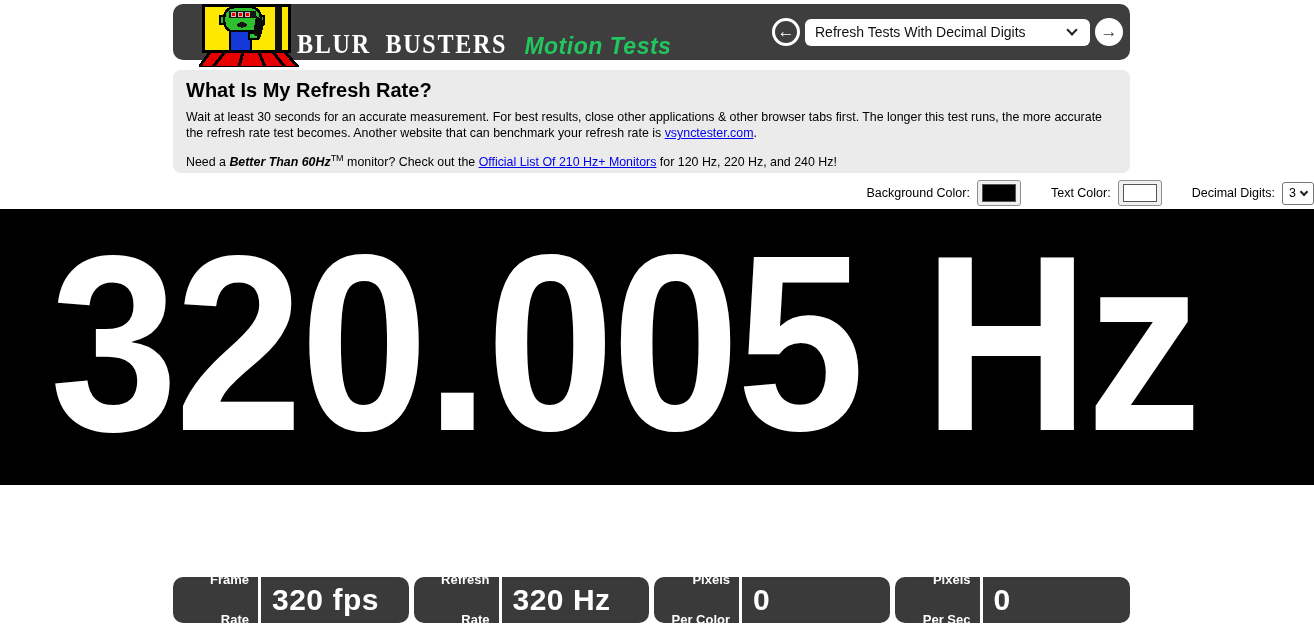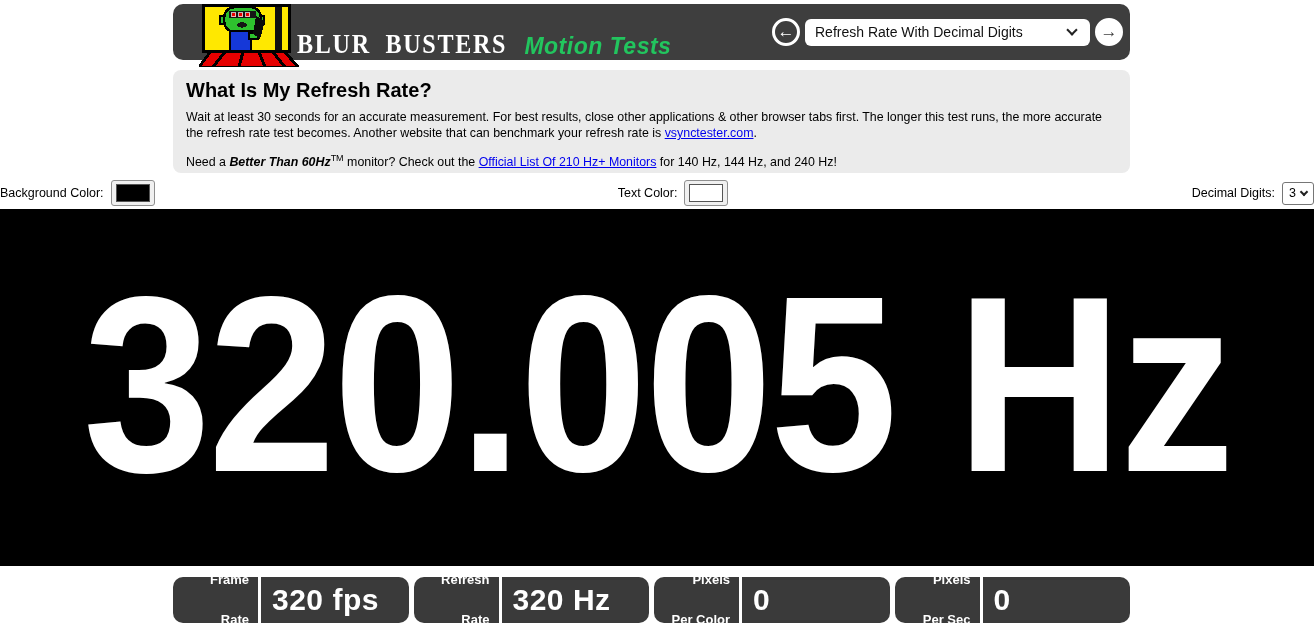--- a/index.html
+++ b/index.html
@@ -37,35 +37,35 @@
   .info-title { font-size: 20px; font-weight: bold; margin-bottom: 7px; }
   .info-p { font-size: 12.4px; line-height: 16px; }
   .info-p.p1 { margin-bottom: 5px; }
   .info-p.p2 { margin-bottom: 9px; }
   .info-p a { color: #0000ee; text-decoration: underline; cursor: pointer; }
   .promo-bold { font-weight: bold; font-style: italic; }
   sup { font-size: 9px; }
 
   
   .controls-bar { position: absolute; left: 0; top: 178px; width: 1314px; height: 30px;
-                  display: flex; justify-content: space-between; align-items: center; font-size: 12.5px;
+                  display: flex; justify-content: flex-end; align-items: center; font-size: 12.5px;
                   color: #000; }
   .ctl-group { display: flex; align-items: center; gap: 7px; }
   .ctl-gap { width: 30px; }
   .swatch { width: 44px; height: 26px; background: #f0f0f0; border: 1px solid #8f8f8f;
             border-radius: 3px; padding: 3px 4px; cursor: pointer; }
   .swatch-inner { width: 100%; height: 100%; border: 1px solid #555; }
   .dd-select { min-width: 30px; height: 23px; border: 1px solid #767676; border-radius: 3px;
                background: #fff; display: flex; align-items: center; gap: 5px;
                padding: 0 5px 0 6px; font-size: 12.5px; cursor: pointer; }
   .dd-select .chev { width: 6px; height: 6px; margin: -3px 1px 0 0; }
 
   
-  .screen { position: absolute; left: 0; top: 209px; width: 1314px; height: 357px;
-            background: #000; display: flex; align-items: center; justify-content: center;
+  .screen { position: absolute; left: 0; top: 209px; width: 1314px; height: 276px;
+            background: #000; display: flex; align-items: center; justify-content: flex-start;
             overflow: hidden; }
   .readout { color: #fff; font-weight: bold; font-size: 250px; line-height: 1;
              white-space: nowrap; transform: scaleX(0.92); letter-spacing: -3px;
              padding-bottom: 6px; }
 
   
   .stats-bar { position: absolute; left: 173px; top: 577px; width: 957px; height: 46px;
                display: flex; gap: 5px; }
   .stat { flex: 1; background: #3a3a3a; border-radius: 10px; display: flex; overflow: hidden; }
   .stat-label { width: 85px; display: flex; flex-direction: column; justify-content: center;
@@ -100,33 +100,33 @@
     </svg>
     <div class="brand">
       <span class="brand-serif">BLUR BUSTERS</span>
       <span class="brand-italic">Motion Tests</span>
     </div>
     <div class="nav-group">
       <div class="nav-btn prev">
         <span>←</span>
       </div>
       <div class="test-select">
-        <span class="label">Refresh Rate With Decimal Digits</span>
+        <span class="label">Refresh Tests With Decimal Digits</span>
         <span class="chev"></span>
       </div>
       <div class="nav-btn next">
         <span>→</span>
       </div>
     </div>
   </div>
 
   <div class="info-panel">
     <div class="info-title">What Is My Refresh Rate?</div>
     <div class="info-p p2"><span>Wait at least 30 seconds for an accurate measurement. For best results, close other applications &amp; other browser tabs first. The longer this test runs, the more accurate the refresh rate test becomes. Another website that can benchmark your refresh rate is </span><a>vsynctester.com</a><span>.</span></div>
-    <div class="info-p p3"><span>Need a </span><span class="promo-bold">Better Than 60Hz</span><sup>TM</sup><span> monitor? Check out the </span><a>Official List Of 210 Hz+ Monitors</a><span> for 140 Hz, 144 Hz, and 240 Hz!</span></div>
+    <div class="info-p p3"><span>Need a </span><span class="promo-bold">Better Than 60Hz</span><sup>TM</sup><span> monitor? Check out the </span><a>Official List Of 210 Hz+ Monitors</a><span> for 120 Hz, 220 Hz, and 240 Hz!</span></div>
   </div>
 
   <div class="controls-bar">
     <div class="ctl-group">
       <span>Background Color:</span>
       <div class="swatch">
         <div class="swatch-inner" style="background-color: rgb(0, 0, 0);"></div>
       </div>
     </div>
     <div class="ctl-gap"></div>

